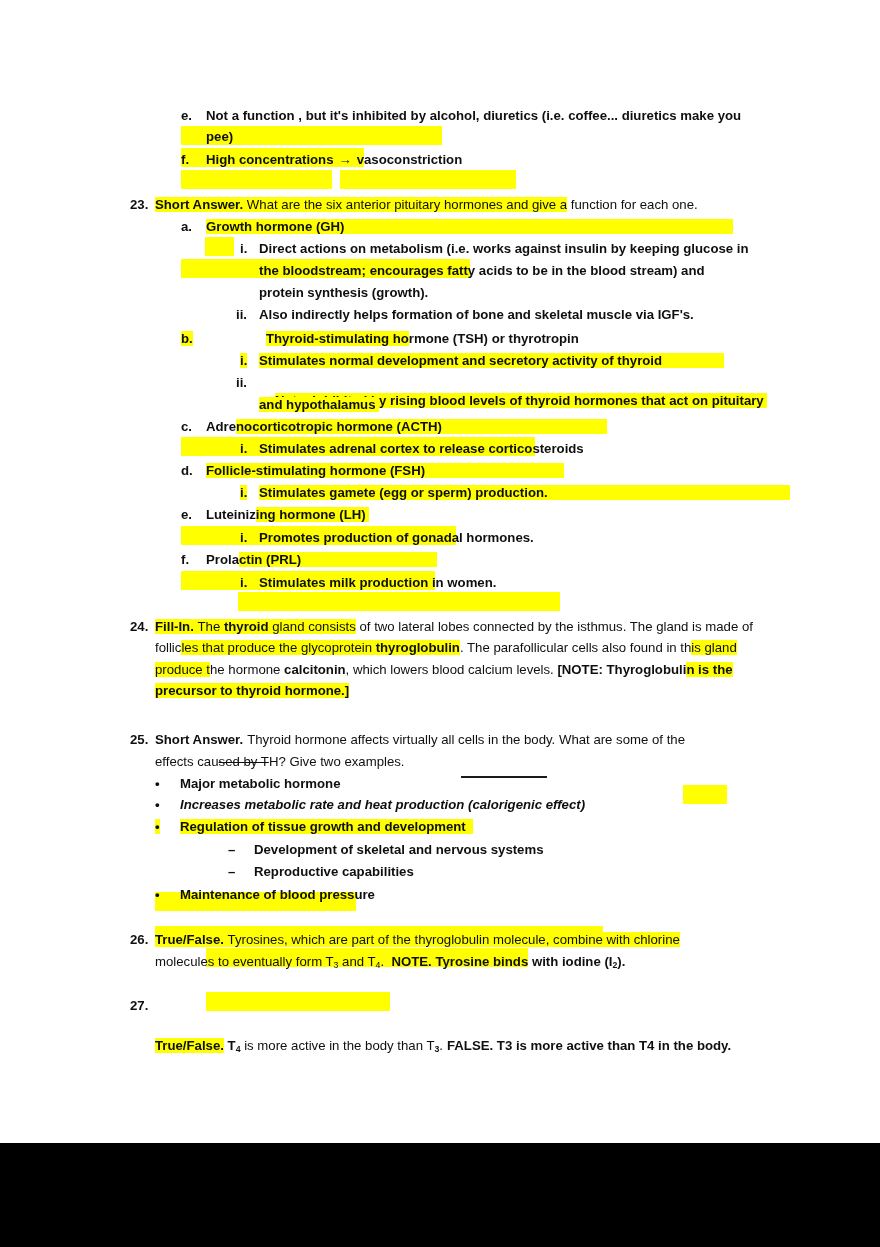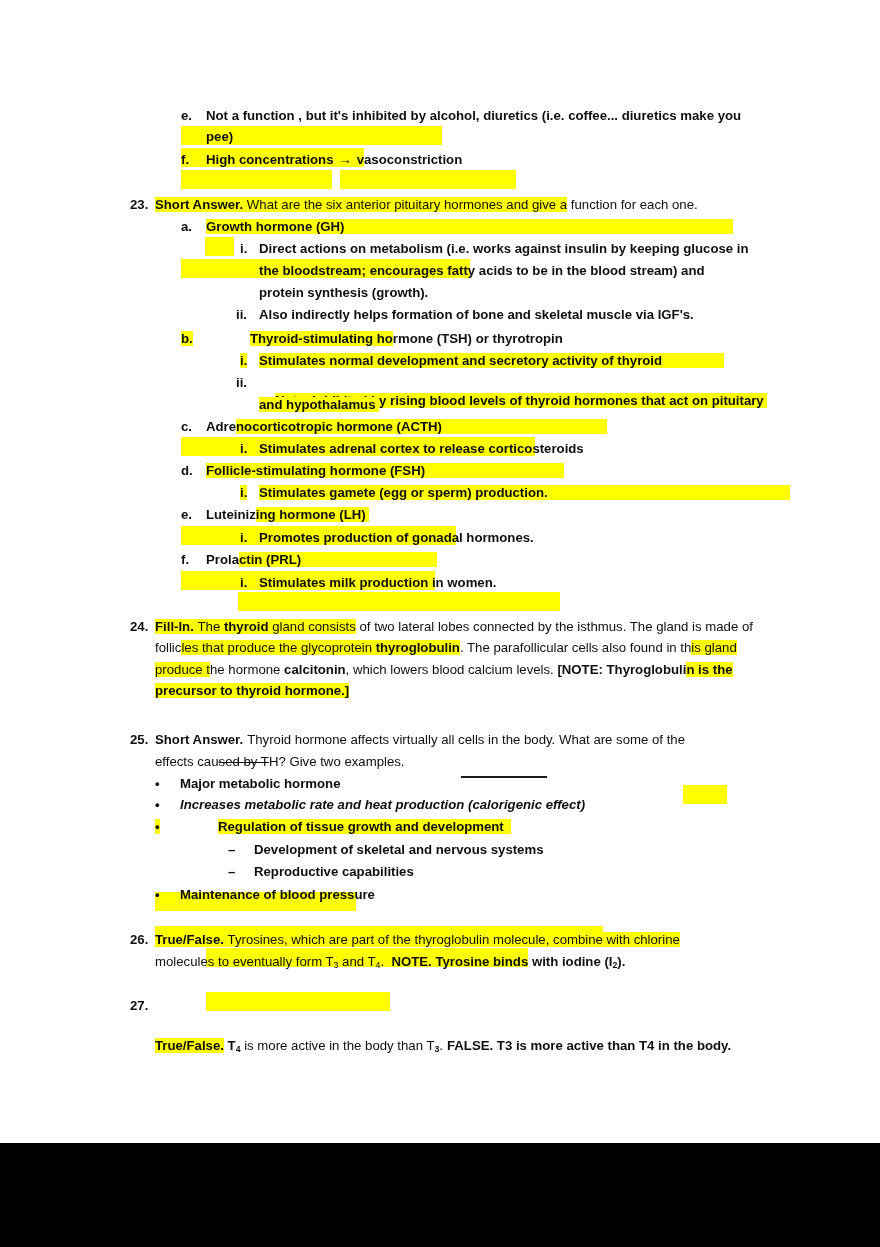--- a/index.html
+++ b/index.html
@@ -134,21 +134,21 @@
 
     <div class="mk" style="left:240px; top:238px;">i.</div>
     <div class="row" style="left:259px; top:238px; font-weight:700;">Direct actions on metabolism (i.e. works against insulin by keeping glucose in</div>
     <div class="row" style="left:259px; top:260px; font-weight:700;"><span class="hl">the bloodstream; encourages fa</span>tty acids to be in the blood stream) and</div>
     <div class="row" style="left:259px; top:282px; font-weight:700;">protein synthesis (growth).</div>
 
     <div class="mk" style="left:236px; top:304px;">ii.</div>
     <div class="row" style="left:259px; top:304px; font-weight:700;">Also indirectly helps formation of bone and skeletal muscle via IGF's.</div>
 
     <div class="mk" style="left:181px; top:328px;"><span class="hl">b.</span></div>
-    <div class="row" style="left:206px; top:328px; font-weight:700;padding-left:44px;"><span class="hl">Thyroid-stimulating ho</span>rmone (TSH) or thyrotropin</div>
+    <div class="row" style="left:222px; top:328px; font-weight:700;padding-left:44px;"><span class="hl">Thyroid-stimulating ho</span>rmone (TSH) or thyrotropin</div>
 
     <div class="mk" style="left:240px; top:350px;"><span class="hl">i.</span></div>
     <div class="row" style="left:259px; top:350px; font-weight:700;"><span class="hl">Stimulates normal development and secretory activity of thyroid</span><span class="hl">&nbsp;&nbsp;&nbsp;&nbsp;&nbsp;&nbsp;&nbsp;&nbsp;&nbsp;&nbsp;&nbsp;&nbsp;&nbsp;&nbsp;&nbsp;&nbsp;&nbsp;</span></div>
 
     <div class="mk" style="left:236px; top:372px;">ii.</div>
     <div class="row" style="left:259px; top:390px; font-weight:700;padding-left:16px;"><span class="hl">Note: Inhibited by rising blood levels of thyroid hormones that act on pituitary</span><span class="hl">&nbsp;</span></div>
     <div class="row" style="left:259px; top:394px; font-weight:700;"><span class="hl">and hypothalamus</span><span class="hl">&nbsp;</span></div>
 
     <div class="mk" style="left:181px; top:416px;">c.</div>
     <div class="row" style="left:206px; top:416px; font-weight:700;">Adre<span class="hl">nocorticotropic hormone (ACTH)&nbsp;&nbsp;&nbsp;&nbsp;&nbsp;&nbsp;&nbsp;&nbsp;&nbsp;&nbsp;&nbsp;&nbsp;&nbsp;&nbsp;&nbsp;&nbsp;&nbsp;&nbsp;&nbsp;&nbsp;&nbsp;&nbsp;&nbsp;&nbsp;&nbsp;&nbsp;&nbsp;&nbsp;&nbsp;&nbsp;&nbsp;&nbsp;&nbsp;&nbsp;&nbsp;&nbsp;&nbsp;&nbsp;&nbsp;&nbsp;&nbsp;&nbsp;&nbsp;&nbsp;&nbsp;</span></div>
@@ -181,21 +181,21 @@
     <div class="row" style="left:155px; top:729px;"><b>Short Answer.</b><span class="n" style="padding-left:4px;">Thyroid hormone affects virtually all cells in the body. What are some of the</span></div>
     <div class="row" style="left:155px; top:751px; font-weight:400;"><span>effects cau</span><span class="strike">sed by T</span><span>H? Give two examples.</span></div>
 
     <div class="mk" style="left:155px; top:773px;">•</div>
     <div class="row" style="left:180px; top:773px; font-weight:700;">Major metabolic hormone</div>
 
     <div class="mk" style="left:155px; top:794px;">•</div>
     <div class="row" style="left:180px; top:794px; font-weight:700;font-style:italic;">Increases metabolic rate and heat production (calorigenic effect)</div>
 
     <div class="mk" style="left:155px; top:816px;"><span class="hl">•</span></div>
-    <div class="row" style="left:180px; top:816px; font-weight:700;margin-left:38px;"><span class="hl">Regulation of tissue growth and development</span><span class="hl">&nbsp;&nbsp;</span></div>
+    <div class="row" style="left:180px; top:816px; font-weight:700;"><span class="hl">Regulation of tissue growth and development</span><span class="hl">&nbsp;&nbsp;</span></div>
 
     <div class="mk" style="left:228px; top:839px;">–</div>
     <div class="row" style="left:254px; top:839px; font-weight:700;">Development of skeletal and nervous systems</div>
 
     <div class="mk" style="left:228px; top:861px;">–</div>
     <div class="row" style="left:254px; top:861px; font-weight:700;">Reproductive capabilities</div>
 
     <div class="mk" style="left:155px; top:884px;">•</div>
     <div class="row" style="left:180px; top:884px; font-weight:700;">Maintenance of blood pressure</div>
 

